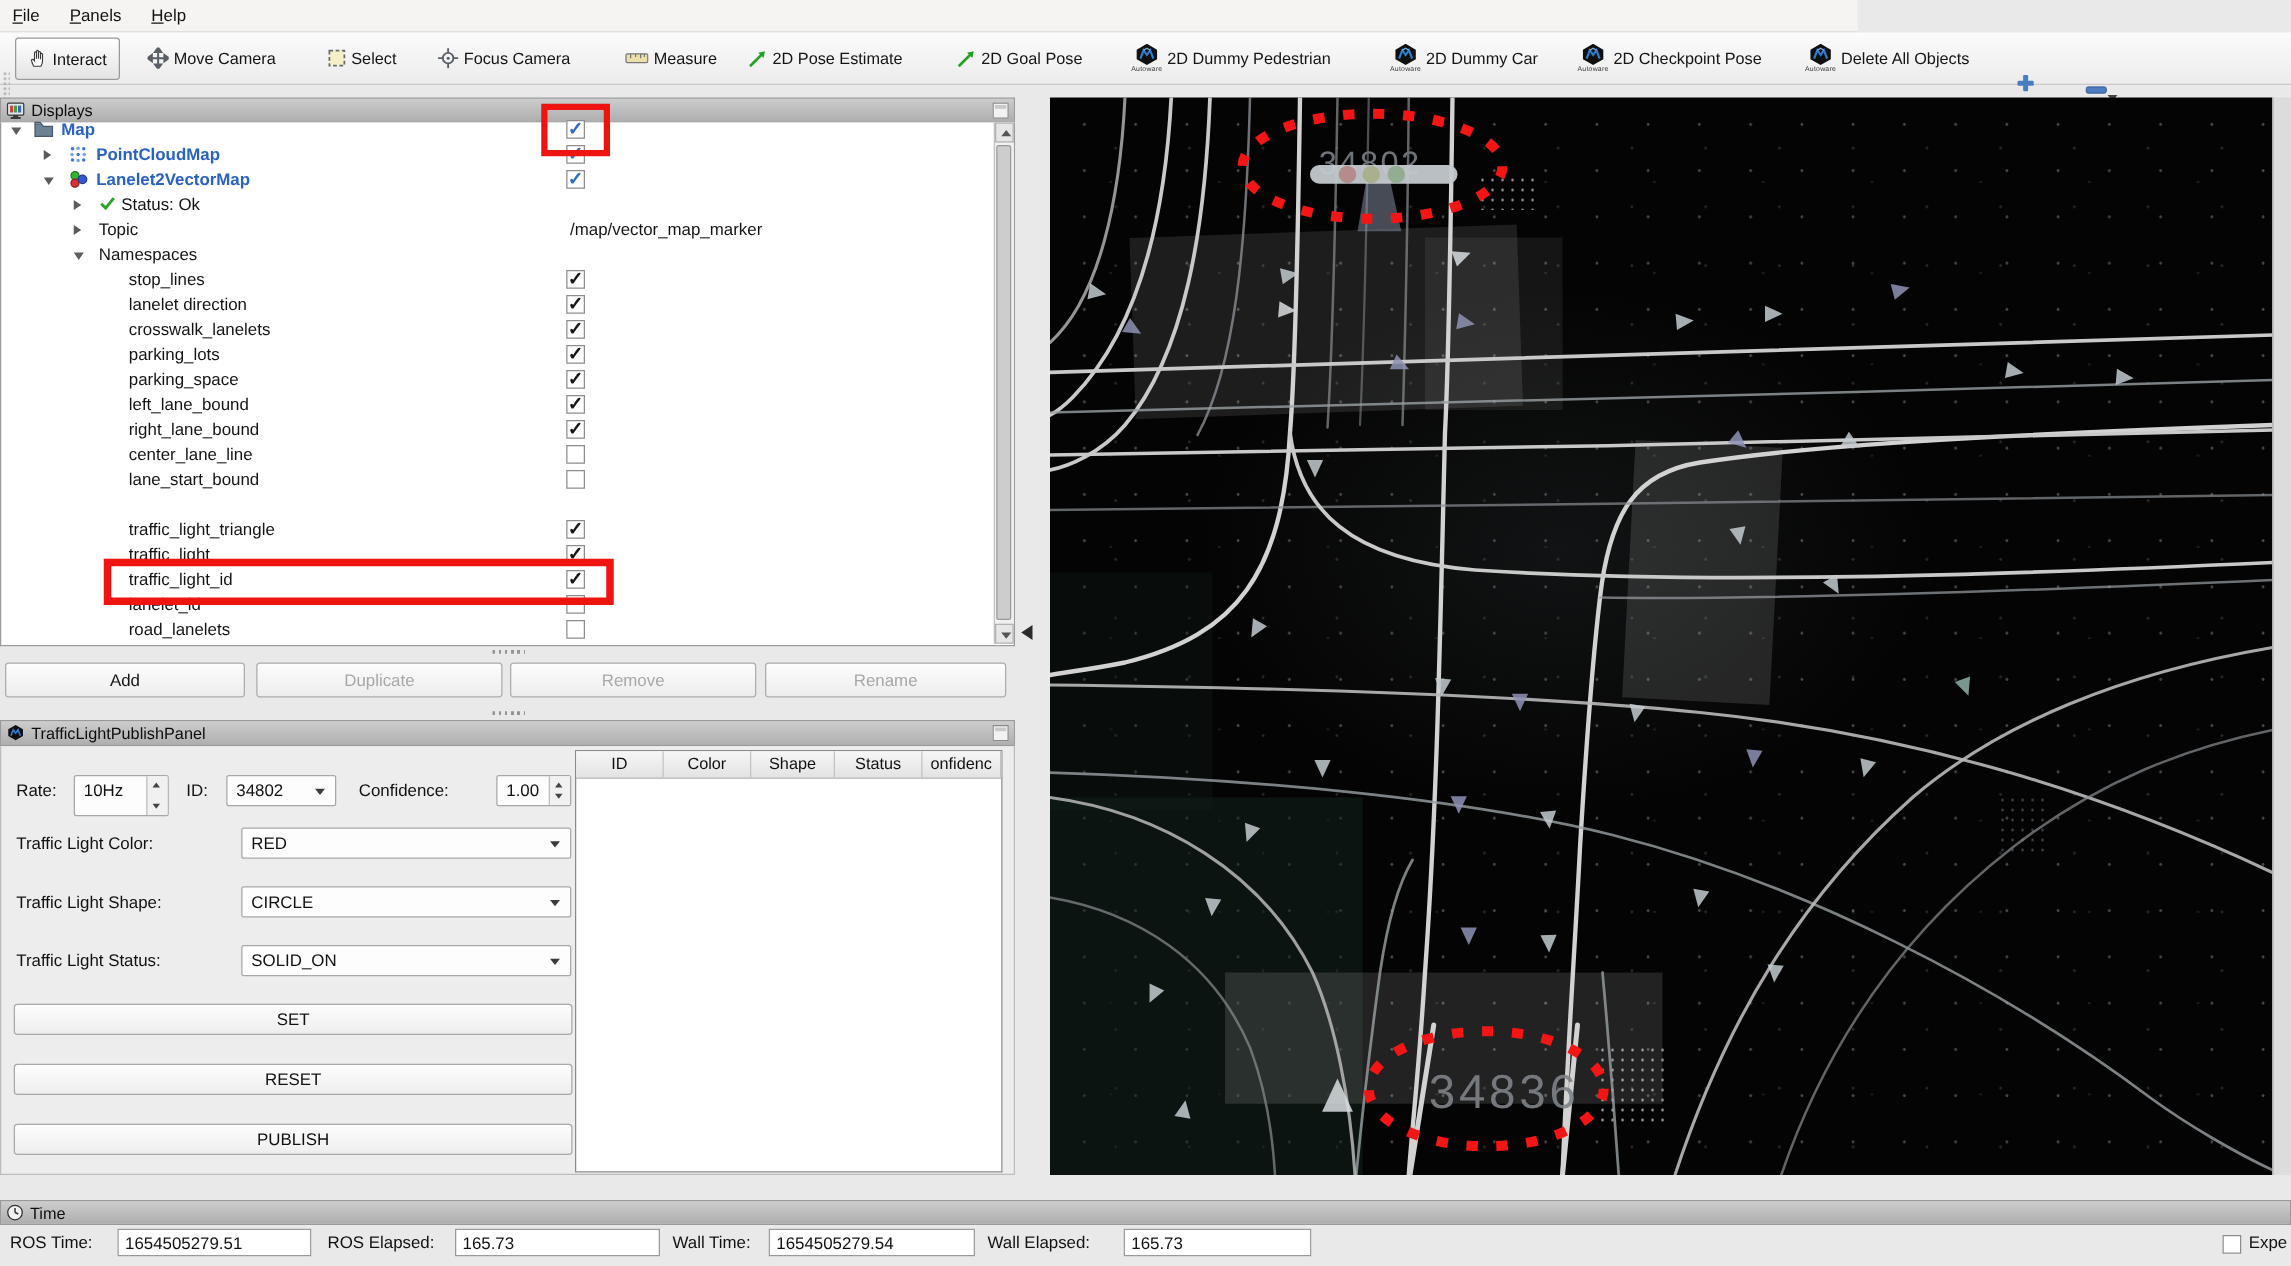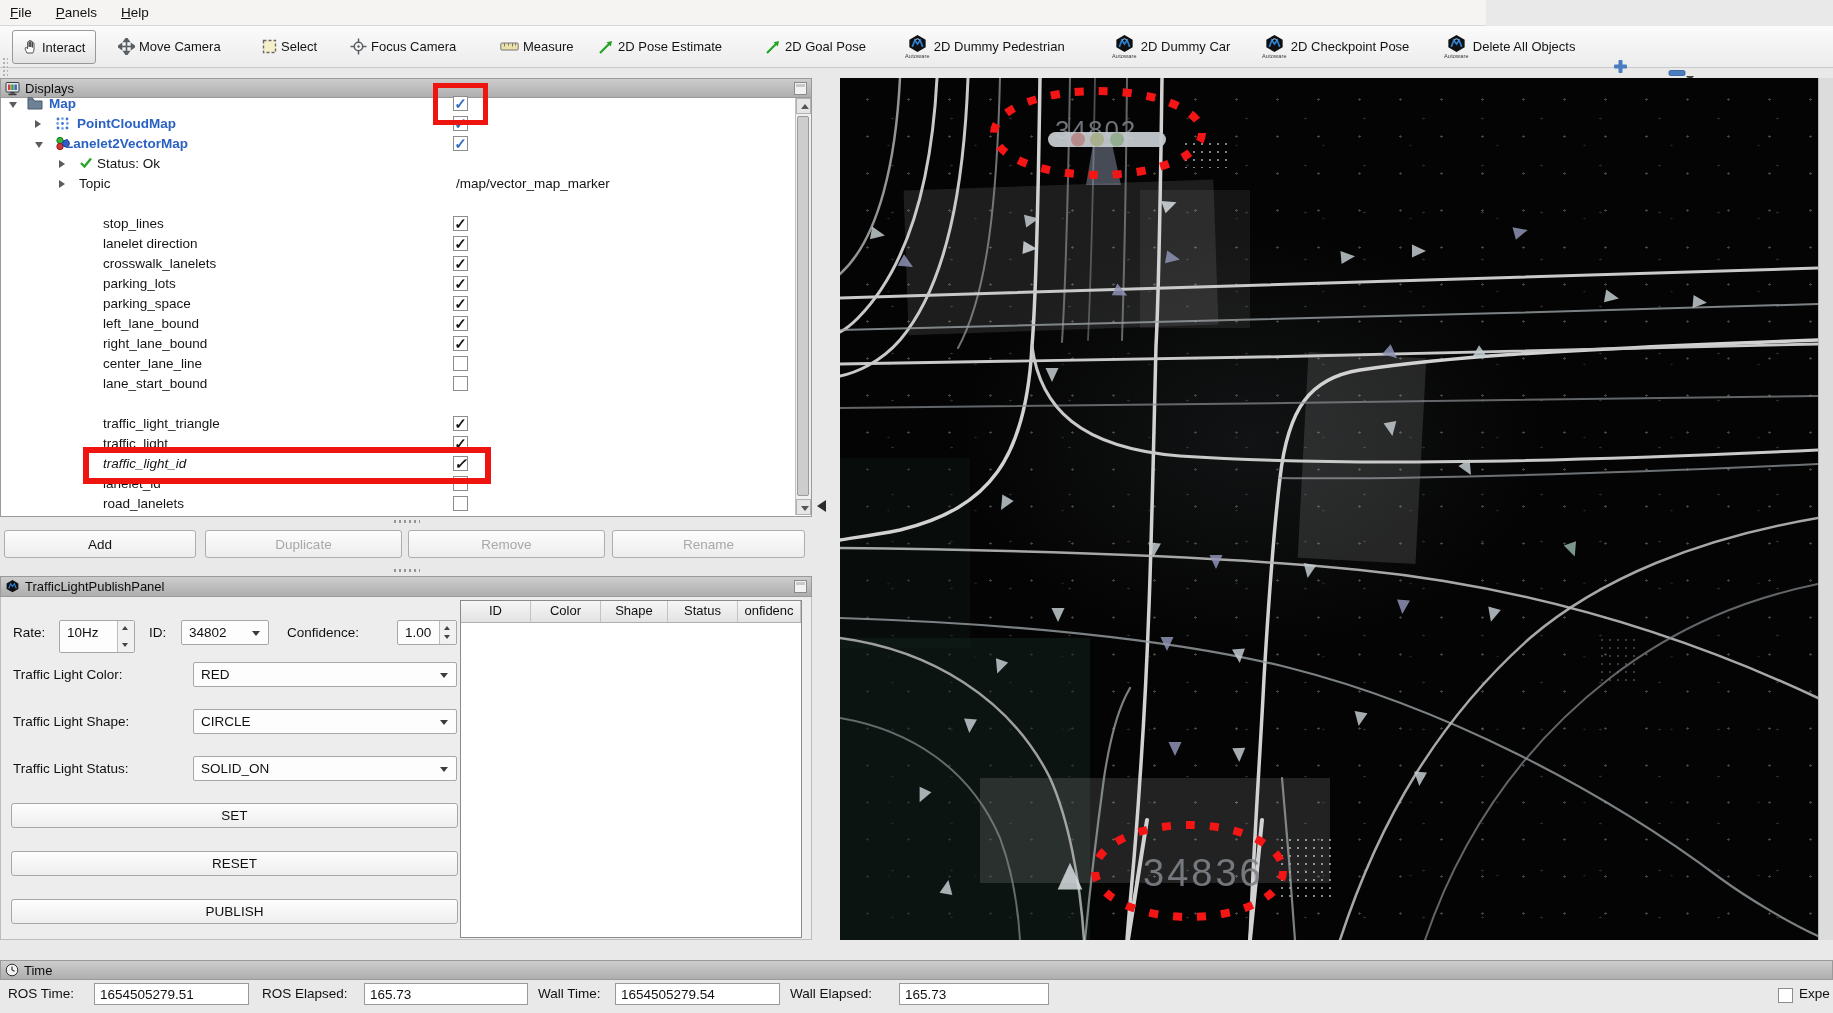--- a/index.html
+++ b/index.html
@@ -311,37 +311,41 @@
             <span class="mark blue">✓</span>
           </span>
         </div>
         <div class="trow" style="top: 40px;">
           <span class="exp exp-open" style="left: 34px;"></span>
           <span class="nicon" style="left: 54px;"><svg width="16" height="15" viewBox="0 0 16 15">
               <circle cx="5" cy="4.5" r="3.2" fill="#35b335" stroke="#1c7a1c"></circle>
               <circle cx="5" cy="10.5" r="3.2" fill="#d23535" stroke="#8f1d1d"></circle>
               <circle cx="11" cy="7.5" r="3.4" fill="#3558d2" stroke="#1d3a8f"></circle>
             </svg></span>
-          <span class="tlbl disp" style="left: 64px;">Lanelet2VectorMap</span>
+          <span class="tlbl disp" style="left: 76px;">Lanelet2VectorMap</span>
           <span class="cb">
             <span class="mark blue">✓</span>
           </span>
         </div>
         <div class="trow" style="top: 60px;">
           <span class="exp exp-closed" style="left: 58px;"></span>
           <span class="nicon" style="left: 78px;"><svg width="14" height="13" viewBox="0 0 14 13">
               <path d="M2 7 L5.5 10.5 L12 2.5" fill="none" stroke="#2aa52a" stroke-width="2.4"></path>
             </svg></span>
           <span class="tlbl" style="left: 96px;">Status: Ok</span>
         </div>
         <div class="trow" style="top: 80px; padding-left: 36px;">
           <span class="exp exp-closed" style="left: 58px;"></span>
           <span class="tlbl" style="left: 78px;">Topic</span>
           <span class="tval">/map/vector_map_marker</span>
         </div>
+        <div class="trow" style="top: 100px;">
+          <span class="exp exp-open" style="left: 58px;"></span>
+          <span class="tlbl" style="left: 78px;">Namespaces</span>
+        </div>
         <div class="trow" style="top: 120px;">
           <span class="tlbl" style="left: 102px;">stop_lines</span>
           <span class="cb">
             <span class="mark">✓</span>
           </span>
         </div>
         <div class="trow" style="top: 140px;">
           <span class="tlbl" style="left: 102px;">lanelet direction</span>
           <span class="cb">
             <span class="mark">✓</span>
@@ -390,21 +394,21 @@
           <span class="cb">
             <span class="mark">✓</span>
           </span>
         </div>
         <div class="trow" style="top: 340px;">
           <span class="tlbl" style="left: 102px;">traffic_light</span>
           <span class="cb">
             <span class="mark">✓</span>
           </span>
         </div>
-        <div class="trow" style="top: 360px; font-style: italic;">
+        <div class="trow" style="top: 360px;">
           <span class="tlbl" style="left: 102px;">traffic_light_id</span>
           <span class="cb">
             <span class="mark">✓</span>
           </span>
         </div>
         <div class="trow" style="top: 380px;">
           <span class="tlbl" style="left: 102px;">lanelet_id</span>
           <span class="cb"></span>
         </div>
         <div class="trow" style="top: 400px;">

